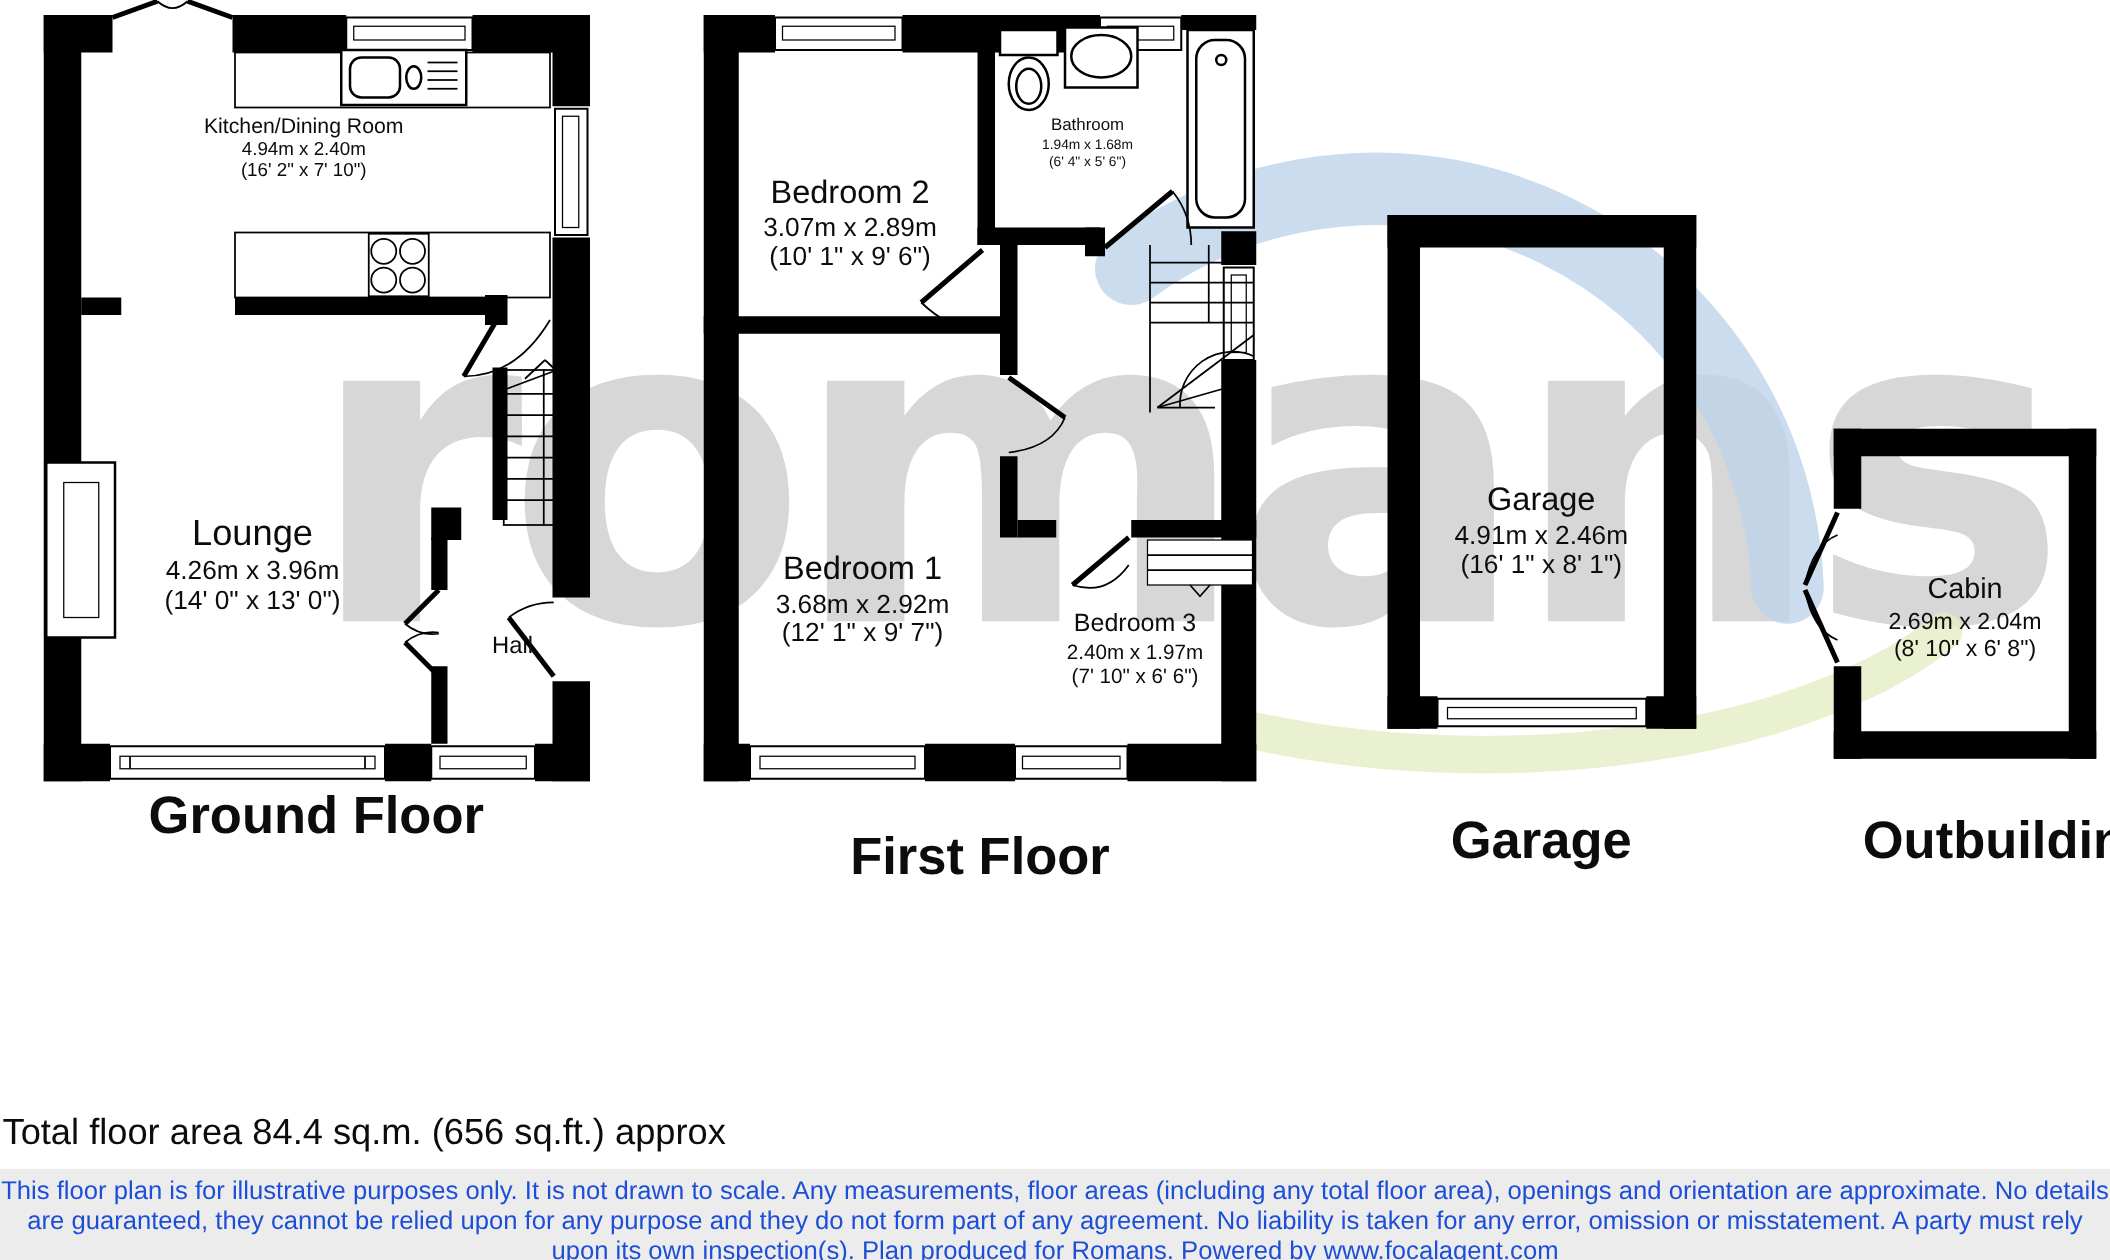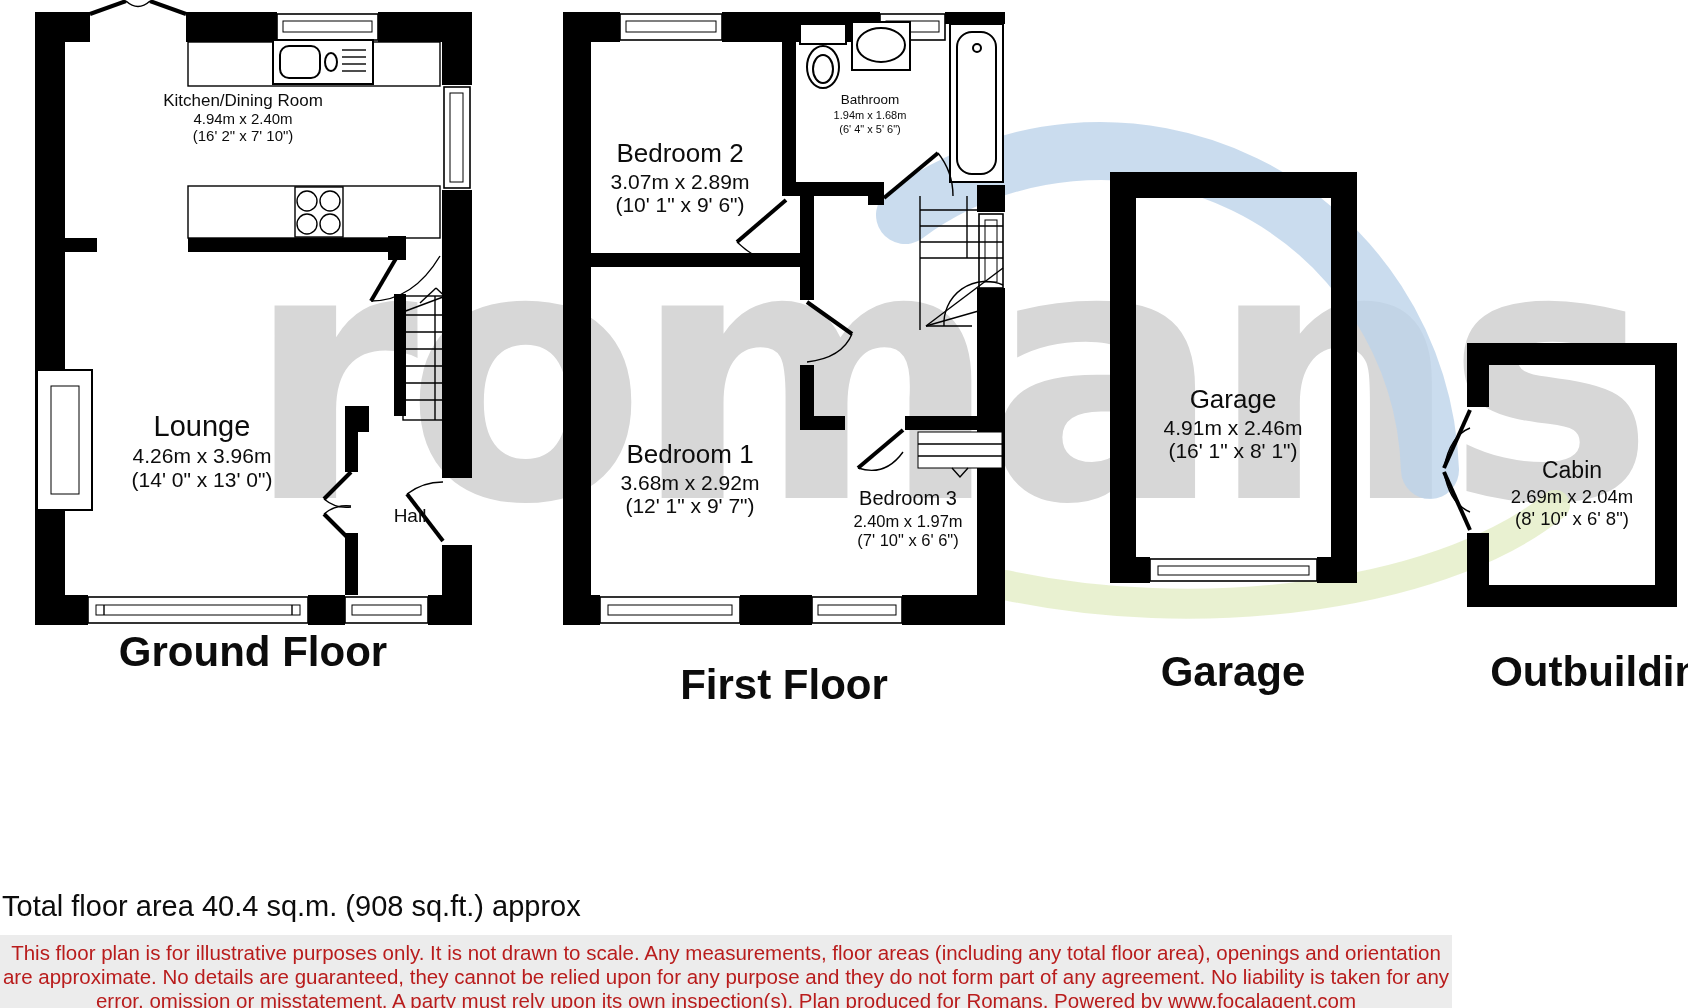--- a/index.html
+++ b/index.html
@@ -6,22 +6,22 @@
   .canvas{position:relative;width:1688px;height:1008px;background:#fff;overflow:hidden;
           font-family:"Liberation Sans",sans-serif;}
   .watermark{position:absolute;left:245px;top:200px;font-size:352px;font-weight:bold;
              letter-spacing:-14px;color:#d7d7d7;line-height:1;user-select:none;
              font-family:"DejaVu Sans",sans-serif;}
   .swoosh{position:absolute;left:0;top:0;}
   .plan{position:absolute;left:0;top:0;}
   .floor-label{position:absolute;transform:translateX(-50%);font-size:42px;font-weight:bold;
                color:#0c0c0c;white-space:nowrap;}
   .total-area{position:absolute;left:2px;top:890px;font-size:29px;color:#0c0c0c;}
-  .disclaimer{position:absolute;left:0;top:935px;width:1452px;height:73px;background:#ececec;
-              font-size:20.5px;line-height:24px;color:#b91c1c;text-align:center;
+  .disclaimer{position:absolute;left:0;top:935px;width:1688px;height:73px;background:#ececec;
+              font-size:20.5px;line-height:24px;color:#1d4ed8;text-align:center;
               padding-top:6px;box-sizing:border-box;}
   svg .wall{fill:#000;stroke:none;}
   svg .win{fill:#fff;stroke:#000;stroke-width:1.6;}
   svg .thin{fill:#fff;stroke:#000;stroke-width:1;}
   svg .fix{fill:none;stroke:#000;stroke-width:2;}
   svg .fixw{fill:#fff;stroke:#000;stroke-width:2;}
   svg .ln{fill:none;stroke:#000;stroke-width:1.4;}
   svg .door{fill:none;stroke:#000;stroke-width:4;}
   svg .arc{fill:none;stroke:#000;stroke-width:1.4;}
   svg text{fill:#0c0c0c;text-anchor:middle;font-family:"Liberation Sans",sans-serif;}
@@ -318,15 +318,15 @@
         <text class="t-cabd" x="1572" y="525">(8' 10" x 6' 8")</text>
       </g>
     </g>
   </svg>
 
   <div class="floor-label" style="left:253px;top:628px;">Ground Floor</div>
   <div class="floor-label" style="left:784px;top:648px;margin-top:13px;">First Floor</div>
   <div class="floor-label" style="left:1233px;top:648px;">Garage</div>
   <div class="floor-label" style="left:1608px;top:648px;">Outbuilding</div>
 
-  <div class="total-area">Total floor area 40.4 sq.m. (908 sq.ft.) approx</div>
+  <div class="total-area">Total floor area 84.4 sq.m. (656 sq.ft.) approx</div>
   <div class="disclaimer">This floor plan is for illustrative purposes only. It is not drawn to scale. Any measurements, floor areas (including any total floor area), openings and orientation are approximate. No details are guaranteed, they cannot be relied upon for any purpose and they do not form part of any agreement. No liability is taken for any error, omission or misstatement. A party must rely upon its own inspection(s). Plan produced for Romans. Powered by www.focalagent.com</div>
 </div>
 
 </body></html>

